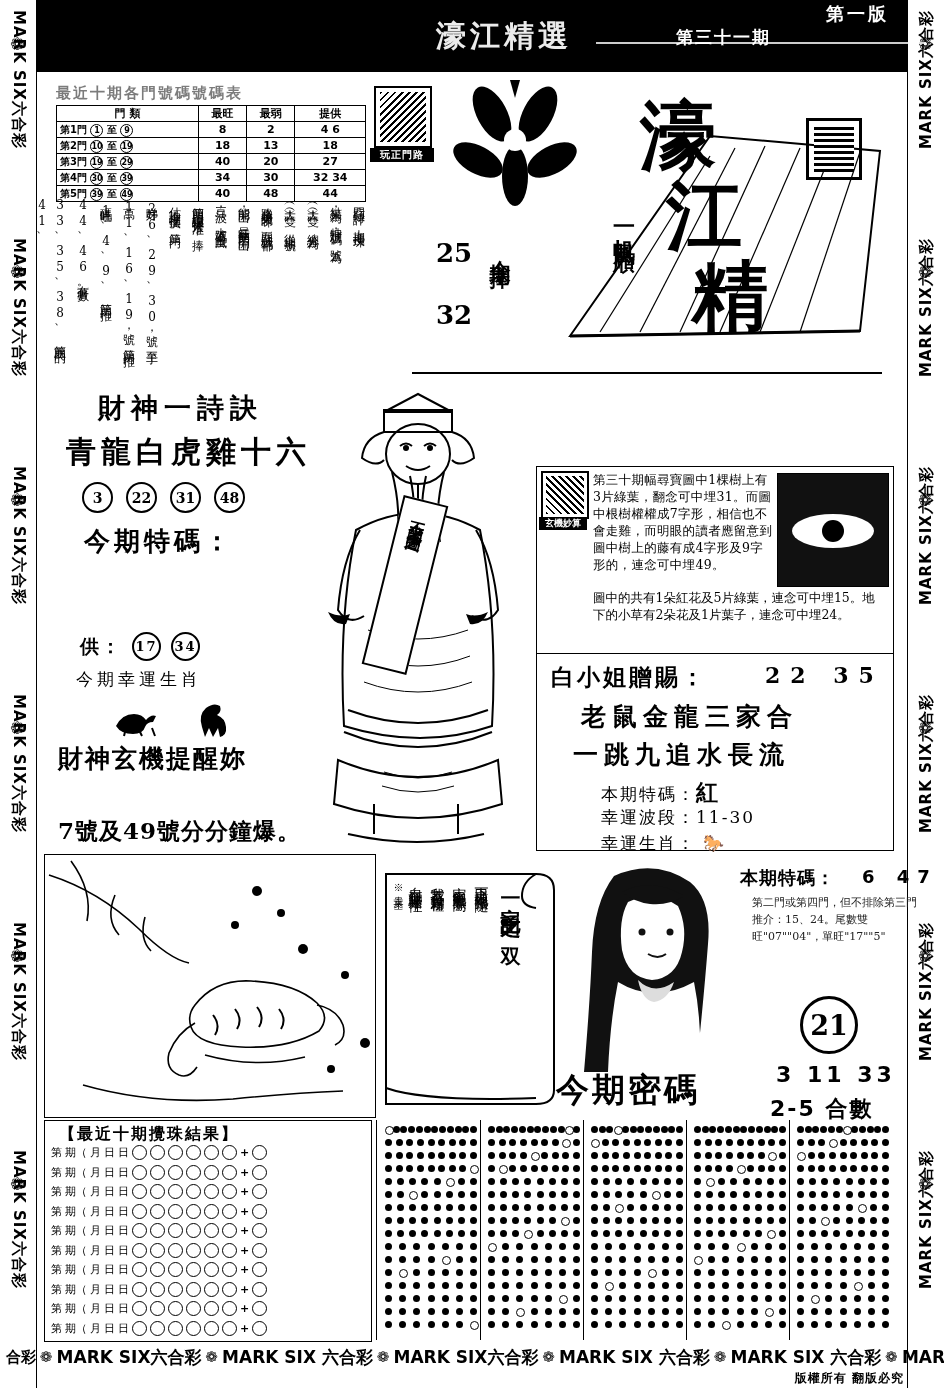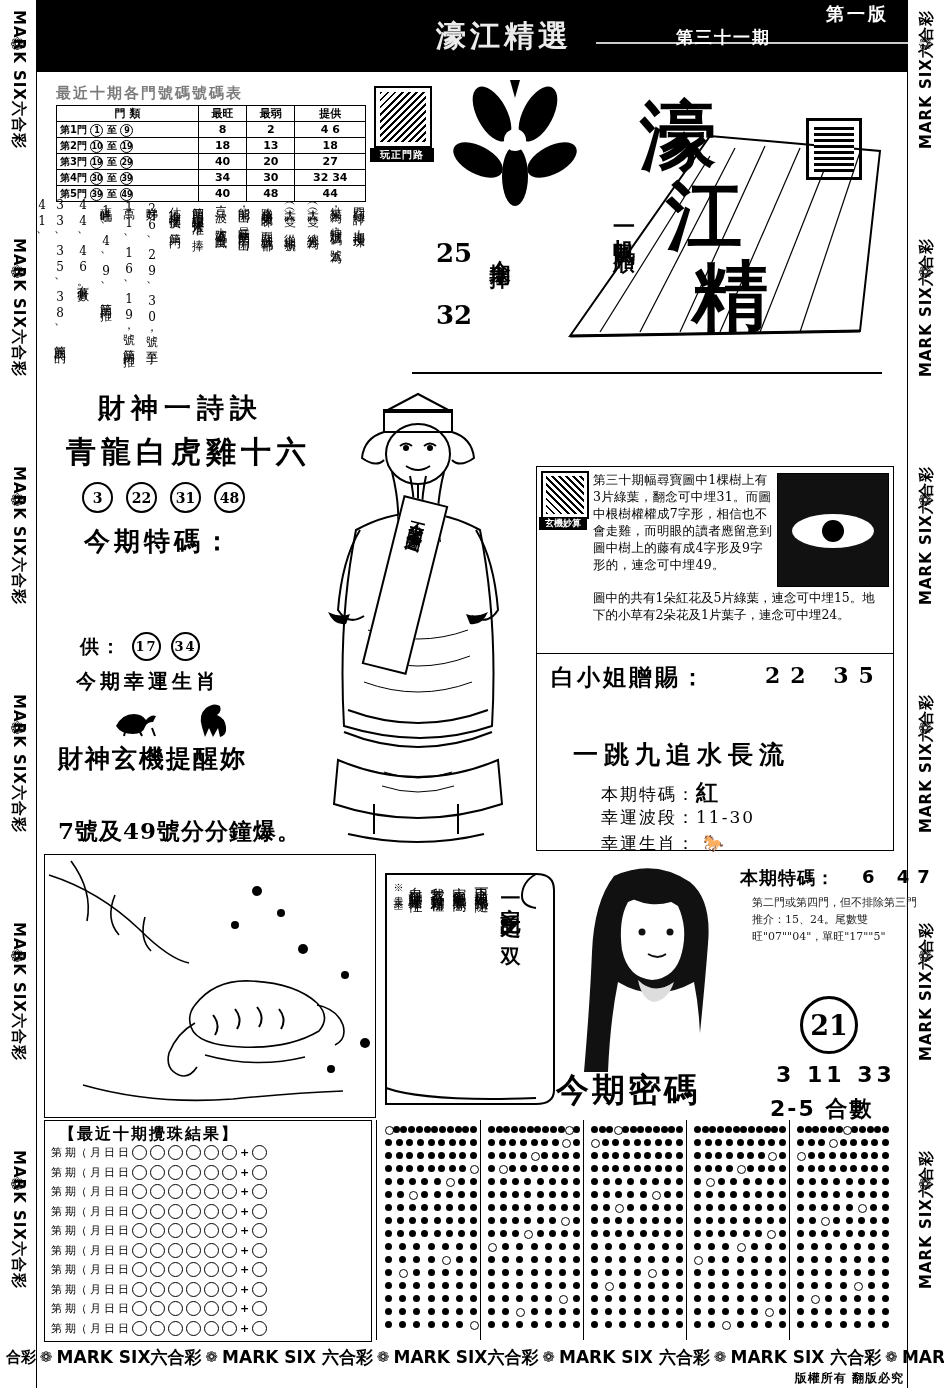--- a/index.html
+++ b/index.html
@@ -56,21 +56,21 @@
 
   
   .poem-title{position:absolute;left:98px;top:390px;font-family:"DejaVu Serif","Liberation Serif",serif;font-size:27px;font-weight:bold;letter-spacing:6px;}
   .poem-line{position:absolute;left:66px;top:432px;font-family:"DejaVu Serif","Liberation Serif",serif;font-size:30px;font-weight:bold;letter-spacing:5px;}
   .ball-row{position:absolute;left:82px;top:482px;display:flex;gap:13px;}
   .ball{width:27px;height:27px;border:2px solid #000;border-radius:50%;display:flex;align-items:center;justify-content:center;font-size:14px;font-weight:bold;font-family:"DejaVu Serif","Liberation Serif",serif;}
   .sp-title{position:absolute;left:84px;top:524px;font-family:"DejaVu Serif","Liberation Serif",serif;font-size:26px;font-weight:bold;letter-spacing:4px;}
   .sp-body{position:absolute;left:60px;top:560px;width:270px;font-family:"DejaVu Serif","Liberation Serif",serif;font-size:19px;line-height:32px;text-align:center;letter-spacing:1px;}
   .gong{position:absolute;left:80px;top:632px;font-family:"DejaVu Serif","Liberation Serif",serif;font-size:19px;font-weight:bold;letter-spacing:2px;display:flex;align-items:center;gap:10px;}
   .gong .ball{width:25px;height:25px;font-size:13px;}
-  .lucky-title{position:absolute;left:76px;top:668px;font-family:"DejaVu Serif","Liberation Serif",serif;font-size:20px;font-weight:bold;letter-spacing:4px;}
+  .lucky-title{position:absolute;left:76px;top:668px;font-family:"DejaVu Serif","Liberation Serif",serif;font-size:17px;font-weight:normal;letter-spacing:4px;}
   .zodiacs{position:absolute;left:108px;top:698px;width:180px;height:40px;}
   .remind{position:absolute;left:58px;top:742px;font-family:"DejaVu Serif","Liberation Serif",serif;font-size:25px;font-weight:bold;letter-spacing:2px;}
   .remind2{position:absolute;left:58px;top:780px;font-family:"DejaVu Serif","Liberation Serif",serif;font-size:23px;font-weight:bold;letter-spacing:1px;}
   .remind3{position:absolute;left:58px;top:816px;font-family:"DejaVu Serif","Liberation Serif",serif;font-size:23px;font-weight:bold;letter-spacing:1px;}
 
   
   .god{position:absolute;left:288px;top:380px;width:260px;height:470px;}
   .god svg{width:100%;height:100%;}
   .god-band{position:absolute;left:94px;top:118px;width:42px;height:170px;border:2px solid #000;transform:rotate(14deg);background:#fff;}
   .god-band span{position:absolute;left:8px;top:8px;writing-mode:vertical-rl;text-orientation:upright;font-family:"DejaVu Serif","Liberation Serif",serif;font-size:16px;font-weight:bold;letter-spacing:3px;}
@@ -365,20 +365,21 @@
       <div class="eye"></div>
         <div class="pupil"></div>
     </div>
     <div class="note-text">第三十期幅尋寶圖中1棵樹上有3片綠葉，翻念可中埋31。而圖中根樹權權成7字形，相信也不會走雞，而明眼的讀者應留意到圖中樹上的藤有成4字形及9字形的，連念可中埋49。</div>
     <div class="note-text2">圖中的共有1朵紅花及5片綠葉，連念可中埋15。地下的小草有2朵花及1片葉子，連念可中埋24。</div>
   </div>
 
   <div class="whitebox">
     <div class="wb-title">白小姐贈賜：</div>
     <div class="wb-nums">22  35</div>
+    <div class="wb-l1">老鼠金龍三家合</div>
     <div class="wb-l2">一跳九追水長流</div>
     <div class="wb-row" style="top:124px;">
       <span>本期特碼：</span><span class="wb-val">紅</span>
     </div>
     <div class="wb-row" style="top:152px;">
       <span>幸運波段：</span><span>11-30</span>
     </div>
     <div class="wb-row" style="top:178px;">
       <span>幸運生肖：</span>
       <span>🐎</span>

